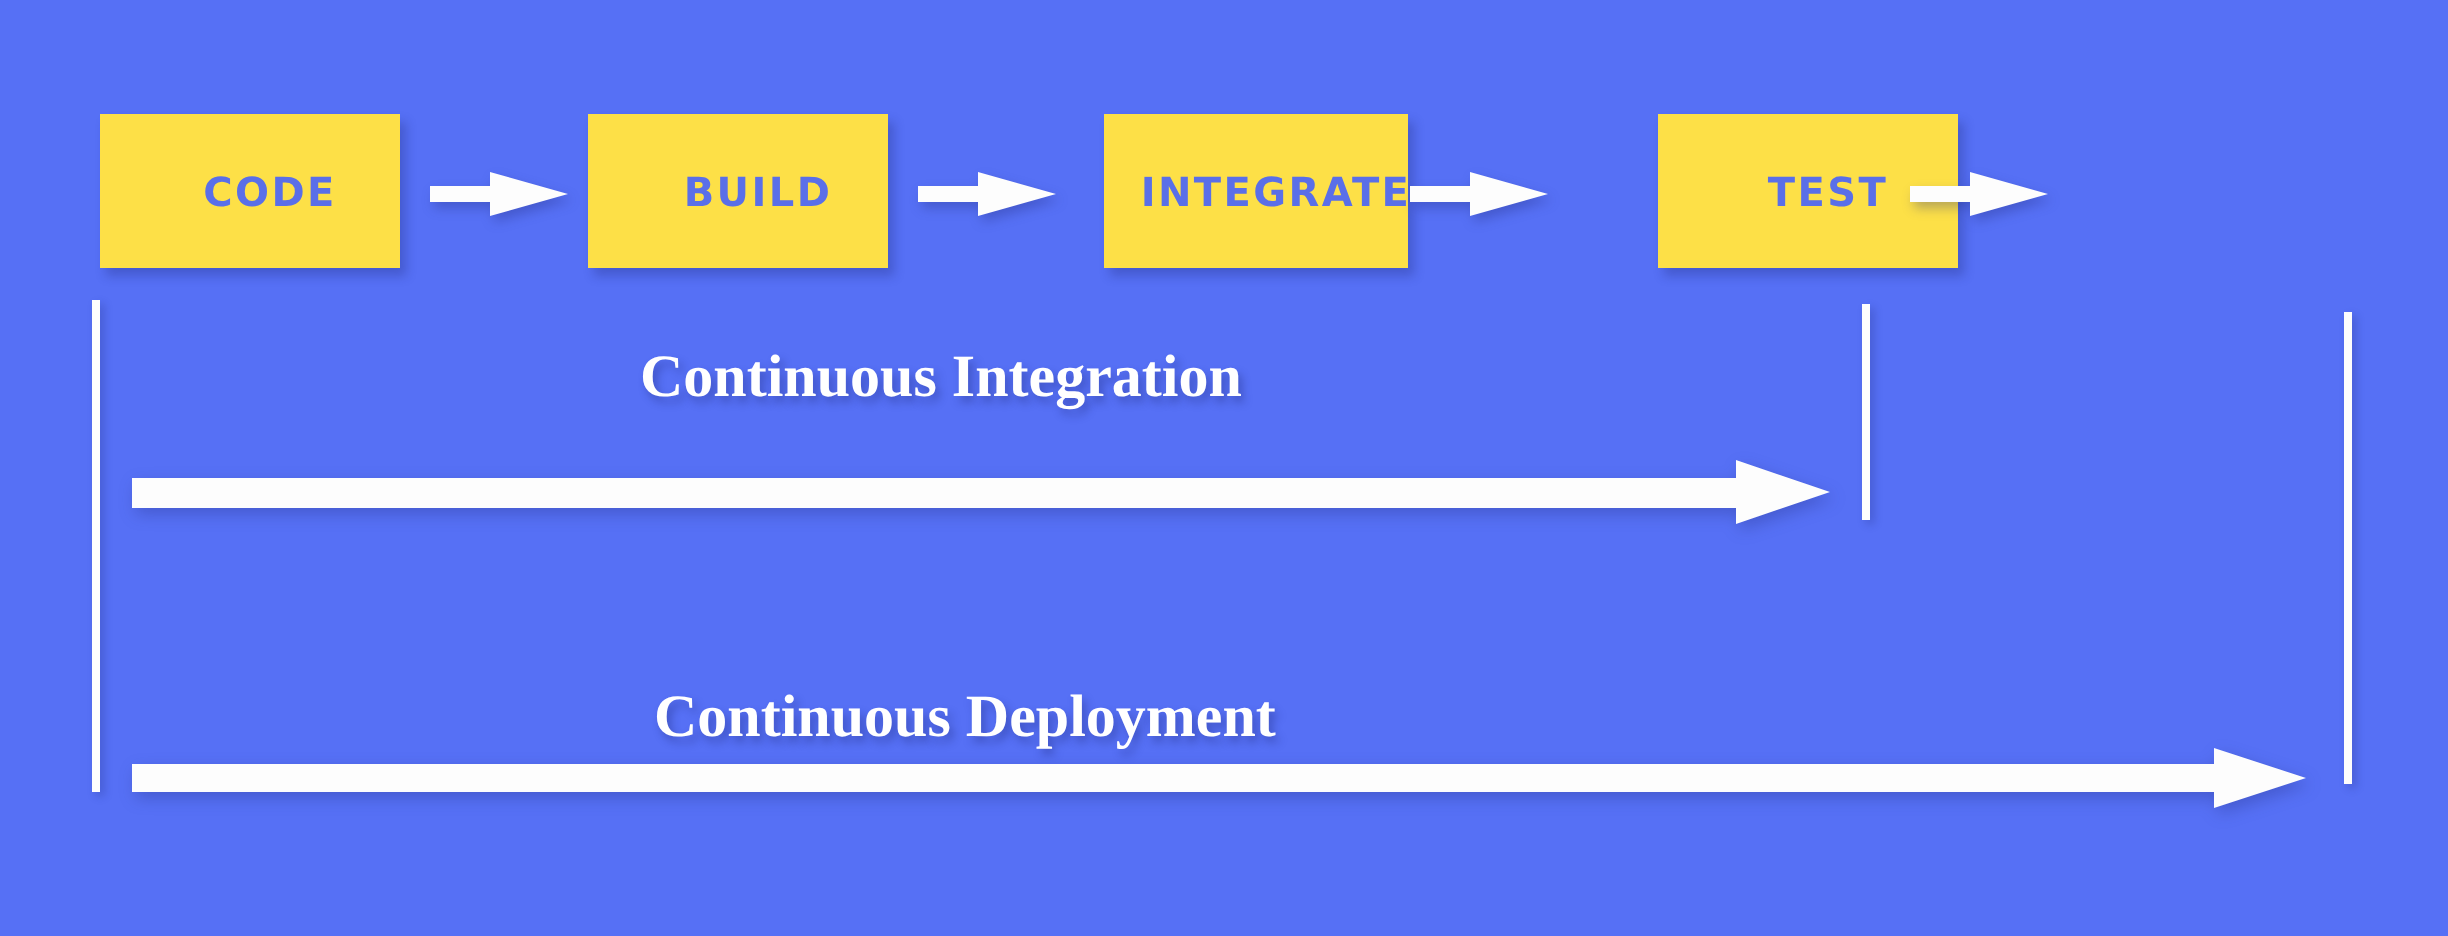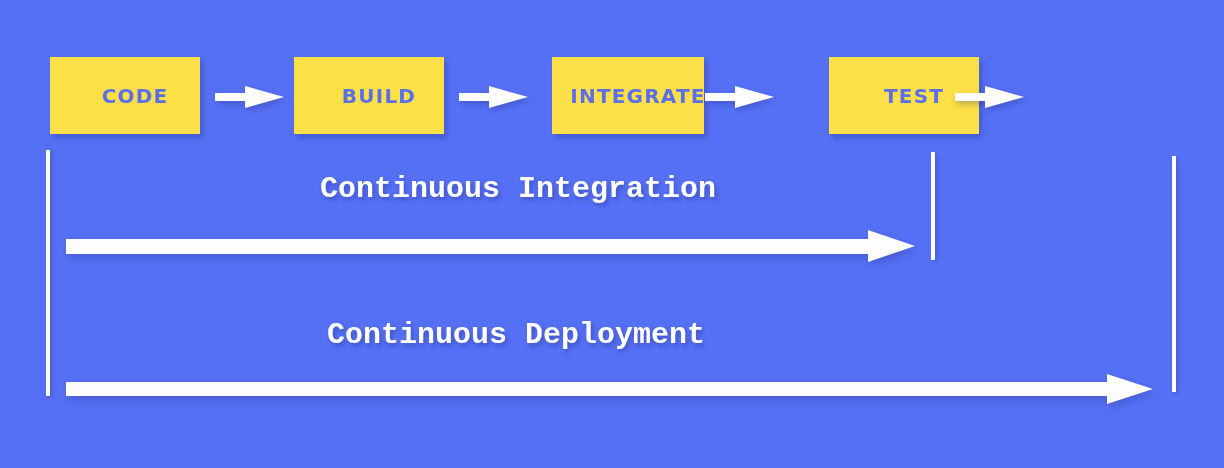--- a/index.html
+++ b/index.html
@@ -76,29 +76,29 @@
     box-shadow: 2px 2px 4px rgba(30, 40, 120, 0.28);
   }
   #vrule-left   { left: 46px;   top: 150px; height: 246px; }
   #vrule-middle { left: 931px;  top: 152px; height: 108px; }
   #vrule-right  { left: 1172px; top: 156px; height: 236px; }
 
   
   .phase-caption {
     position: absolute;
     color: #ffffff;
-    font-family: Liberation Mono, monospace;
+    font-family: Liberation Serif, serif;
     font-size: 30px;
     font-weight: 600;
     white-space: nowrap;
     text-shadow: 2px 3px 4px rgba(30, 40, 120, 0.38);
     line-height: 1;
   }
   #caption-ci { left: 320px; top: 174px; }
-  #caption-cd { left: 327px; top: 320px; }
+  #caption-cd { left: 327px; top: 344px; }
 </style>
 </head>
 <body>
 
 <div id="diagram">
 
   <div class="stage-box" id="box-code">
     <span class="stage-label">CODE</span>
   </div>
 

